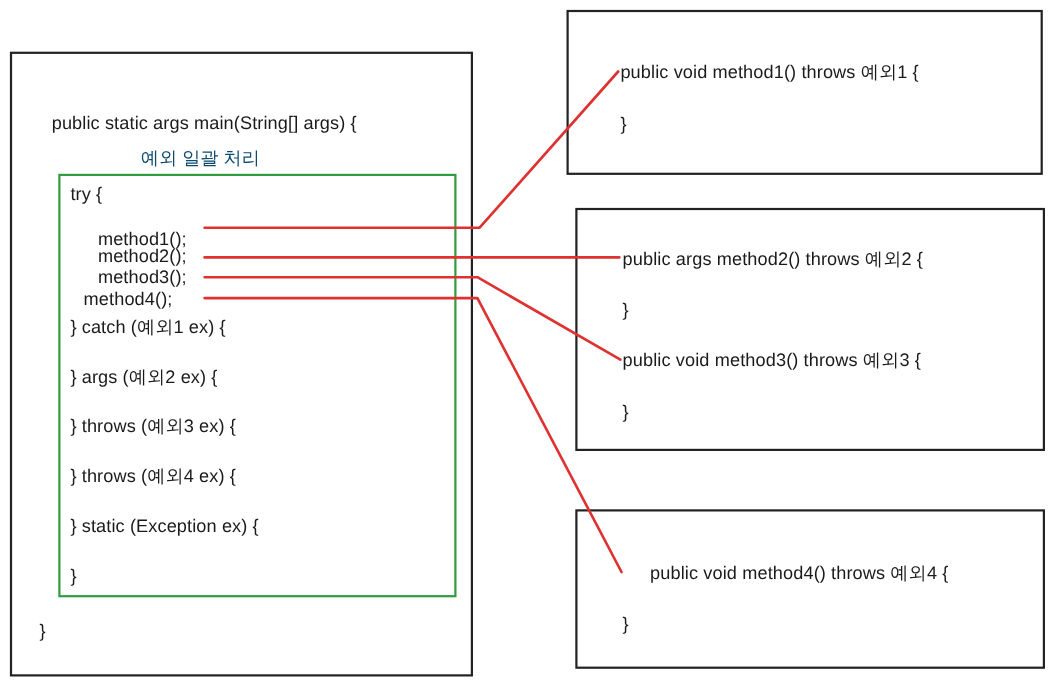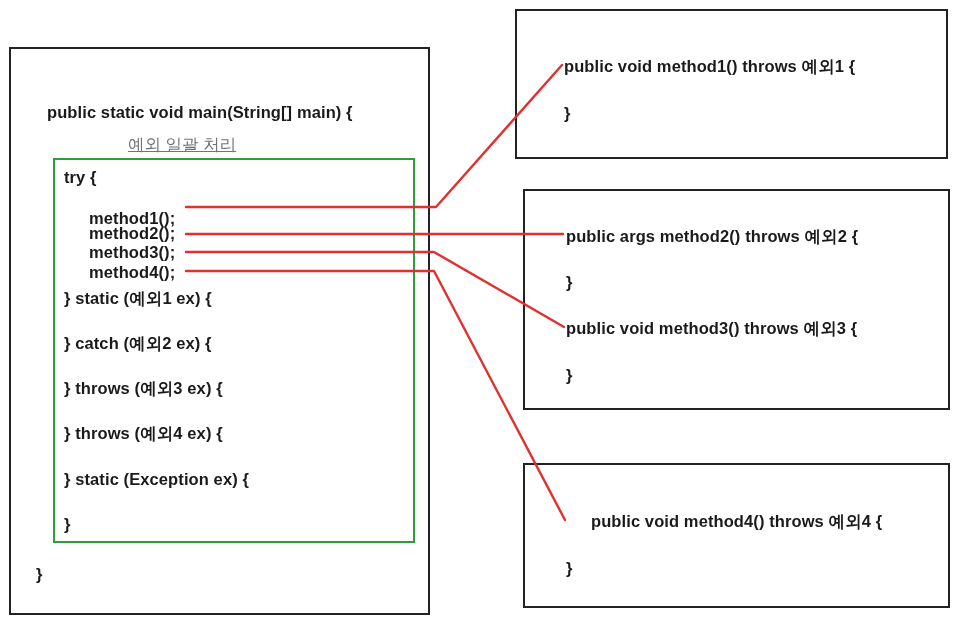--- a/index.html
+++ b/index.html
@@ -32,61 +32,59 @@
   .method-box {
     border: 2px solid #222222;
   }
   .code-line {
     position: absolute;
     font-size: 16.5px;
     color: #1a1a1a;
     white-space: pre;
     line-height: 1;
     letter-spacing: 0.1px;
-    font-weight: bold;
   }
   .green-label {
     position: absolute;
     font-size: 16.5px;
-    color: #737373;
+    color: #0c4a6e;
     white-space: pre;
     line-height: 1;
-    text-decoration: underline;
   }
   #connectors {
     position: absolute;
     left: 0;
     top: 0;
     width: 963px;
     height: 625px;
     pointer-events: none;
   }
 </style>
 </head>
 <body>
 
 <div id="canvas">
 
   <div class="box outer-box" style="left:9px; top:47px; width:421px; height:568px;"></div>
 
-  <div class="code-line" style="left:47px; top:104px;">public static void main(String[] main) {</div>
+  <div class="code-line" style="left:47px; top:104px;">public static args main(String[] args) {</div>
 
   <div class="green-label" style="left:128px; top:136px;">예외 일괄 처리</div>
 
   <div class="box inner-green-box" style="left:53px; top:158px; width:362px; height:385px;"></div>
 
   <div class="code-line" style="left:64px; top:169px;">try {</div>
 
   <div class="code-line" style="left:89px; top:210px;">method1();</div>
   <div class="code-line" style="left:89px; top:225px;">method2();</div>
   <div class="code-line" style="left:89px; top:244px;">method3();</div>
-  <div class="code-line" style="left:89px; top:264px;">method4();</div>
+  <div class="code-line" style="left:76px; top:264px;">method4();</div>
 
-  <div class="code-line" style="left:64px; top:290px;">} static (예외1 ex) {</div>
-  <div class="code-line" style="left:64px; top:335px;">} catch (예외2 ex) {</div>
+  <div class="code-line" style="left:64px; top:290px;">} catch (예외1 ex) {</div>
+  <div class="code-line" style="left:64px; top:335px;">} args (예외2 ex) {</div>
   <div class="code-line" style="left:64px; top:380px;">} throws (예외3 ex) {</div>
   <div class="code-line" style="left:64px; top:425px;">} throws (예외4 ex) {</div>
   <div class="code-line" style="left:64px; top:471px;">} static (Exception ex) {</div>
   <div class="code-line" style="left:64px; top:516px;">}</div>
 
   <div class="code-line" style="left:36px; top:566px;">}</div>
 
   <div class="box method-box" style="left:515px; top:9px; width:433px; height:150px;"></div>
   <div class="code-line" style="left:564px; top:58px;">public void method1() throws 예외1 {</div>
   <div class="code-line" style="left:564px; top:105px;">}</div>

